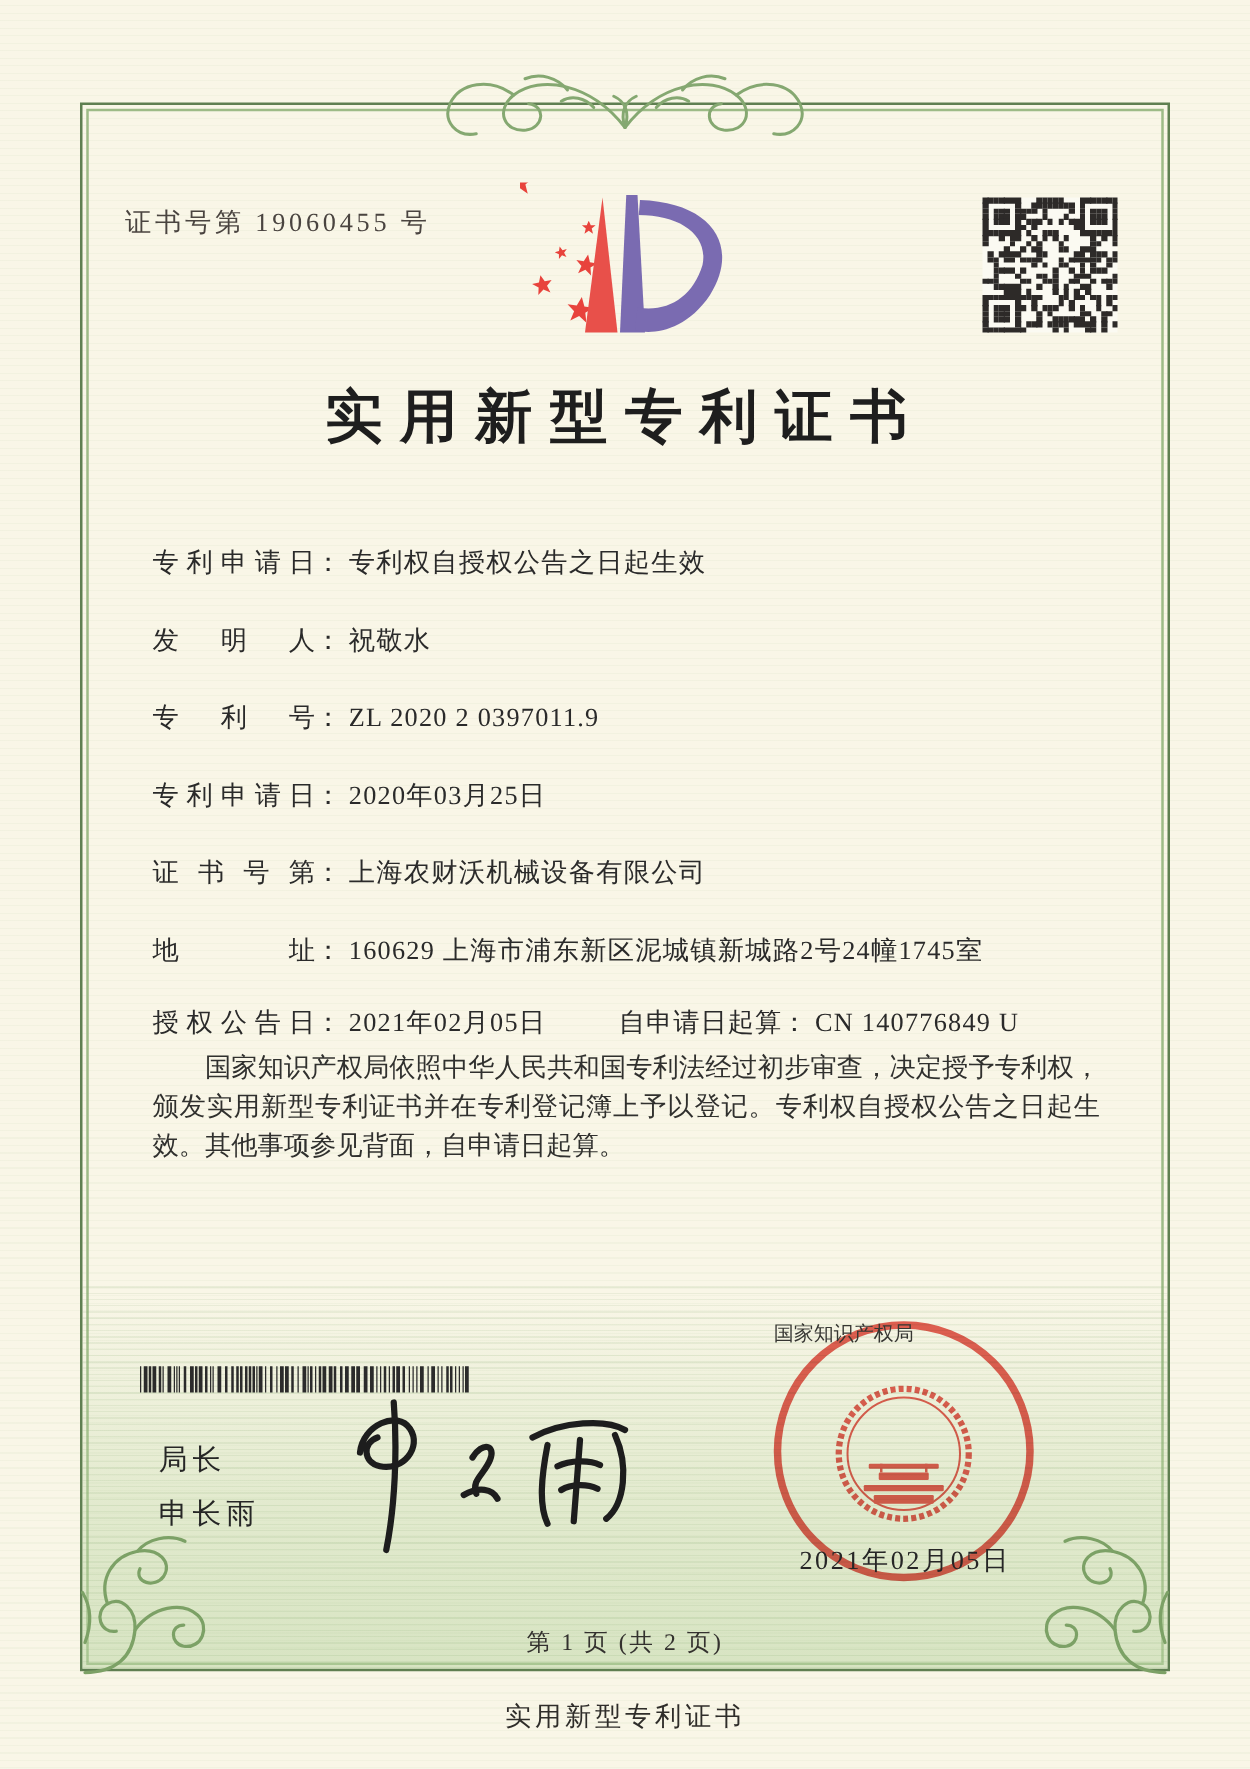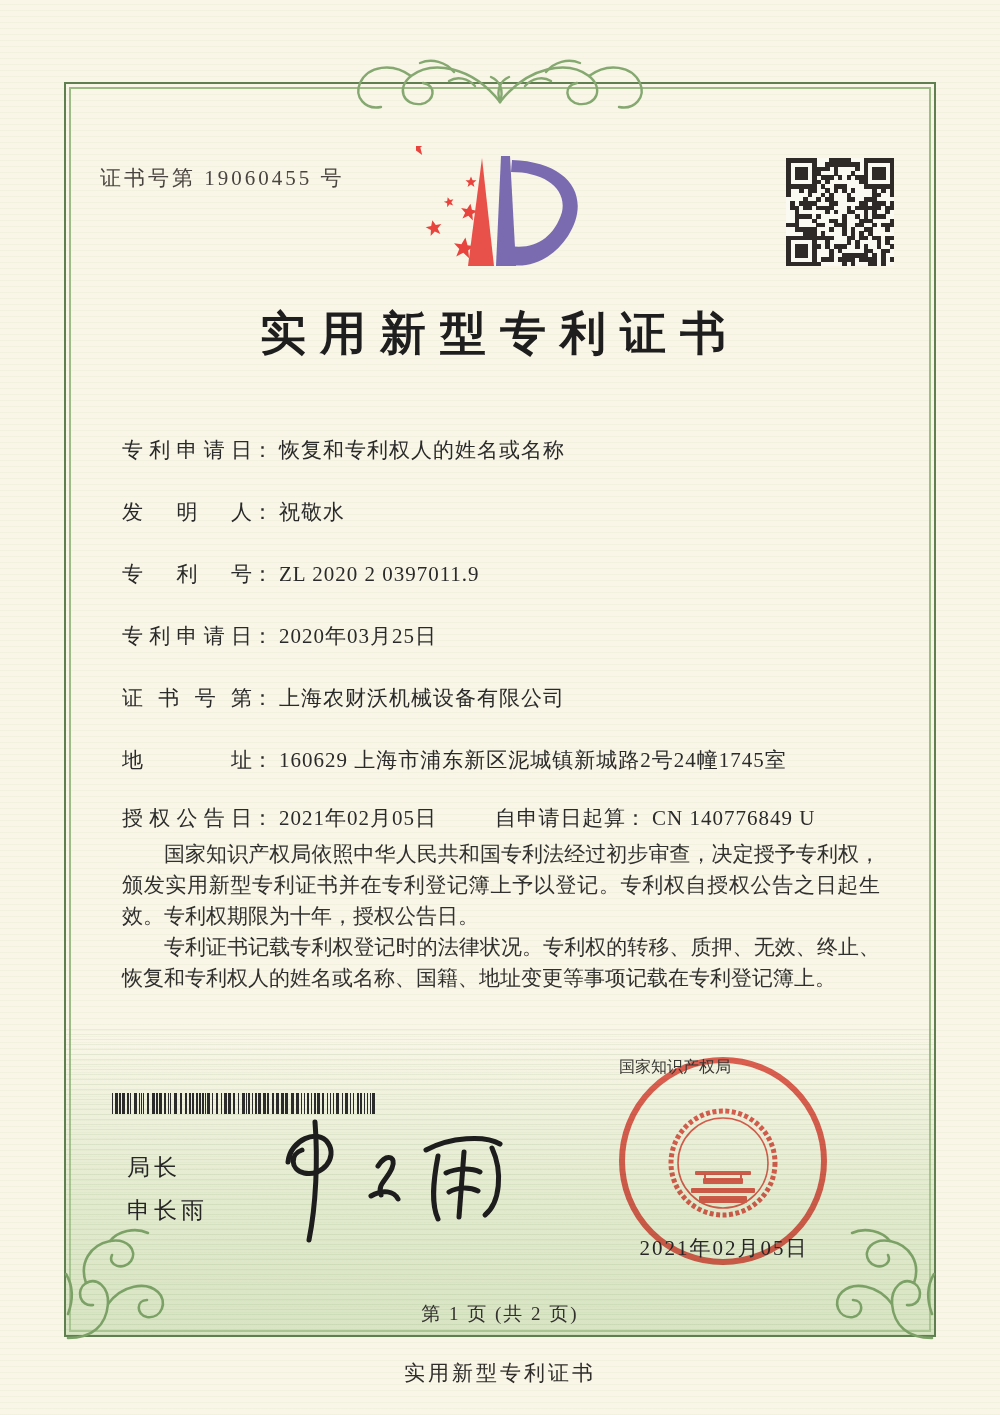--- a/index.html
+++ b/index.html
@@ -452,21 +452,21 @@
     <i style="left:64.8px;top:103.7px;width:4.62px;height:4.62px"></i>
     <i style="left:82.1px;top:103.7px;width:4.62px;height:4.62px"></i>
     <i style="left:86.4px;top:103.7px;width:4.62px;height:4.62px"></i>
     <i style="left:95.0px;top:103.7px;width:4.62px;height:4.62px"></i>
   </div>
 
 <div class="title">实用新型专利证书</div>
 
 <div class="fields">
   <div class="field-row" style="top:0">
-    <span class="field-label">专利申请日</span><span class="field-colon">：</span><span class="field-value">恢复和专利权人的姓名或名称</span>
+    <span class="field-label">专利申请日</span><span class="field-colon">：</span><span class="field-value">专利权自授权公告之日起生效</span>
   </div>
   <div class="field-row" style="top:62px">
     <span class="field-label">发明人</span><span class="field-colon">：</span><span class="field-value">祝敬水</span>
   </div>
   <div class="field-row" style="top:124px">
     <span class="field-label">专利号</span><span class="field-colon">：</span><span class="field-value">ZL 2020 2 0397011.9</span>
   </div>
   <div class="field-row" style="top:186px">
     <span class="field-label">专利申请日</span><span class="field-colon">：</span><span class="field-value">2020年03月25日</span>
   </div>
@@ -478,22 +478,21 @@
   </div>
   <div class="field-row" style="top:368px">
     <span class="field-label">授权公告日</span><span class="field-colon">：</span><span class="field-value">2021年02月05日</span>
     <span class="grant-no">
       <span class="field-label">自申请日起算</span><span class="field-colon">：</span><span class="field-value">CN 140776849 U</span>
     </span>
   </div>
 </div>
 
 <div class="paragraphs">
-  <p>国家知识产权局依照中华人民共和国专利法经过初步审查，决定授予专利权，颁发实用新型专利证书并在专利登记簿上予以登记。专利权自授权公告之日起生效。专利权期限为十年，授权公告日。</p>
-  <p>专利证书记载专利权登记时的法律状况。专利权的转移、质押、无效、终止、恢复和专利权人的姓名或名称、国籍、地址变更等事项记载在专利登记簿上。</p>
+  <p>国家知识产权局依照中华人民共和国专利法经过初步审查，决定授予专利权，颁发实用新型专利证书并在专利登记簿上予以登记。专利权自授权公告之日起生效。其他事项参见背面，自申请日起算。</p>
 </div>
 
 <div class="barcode">
     <i style="left:0px;width:1px"></i>
     <i style="left:3px;width:3px"></i>
     <i style="left:7px;width:2px"></i>
     <i style="left:10px;width:3px"></i>
     <i style="left:15px;width:2px"></i>
     <i style="left:18px;width:1px"></i>
     <i style="left:22px;width:3px"></i>

